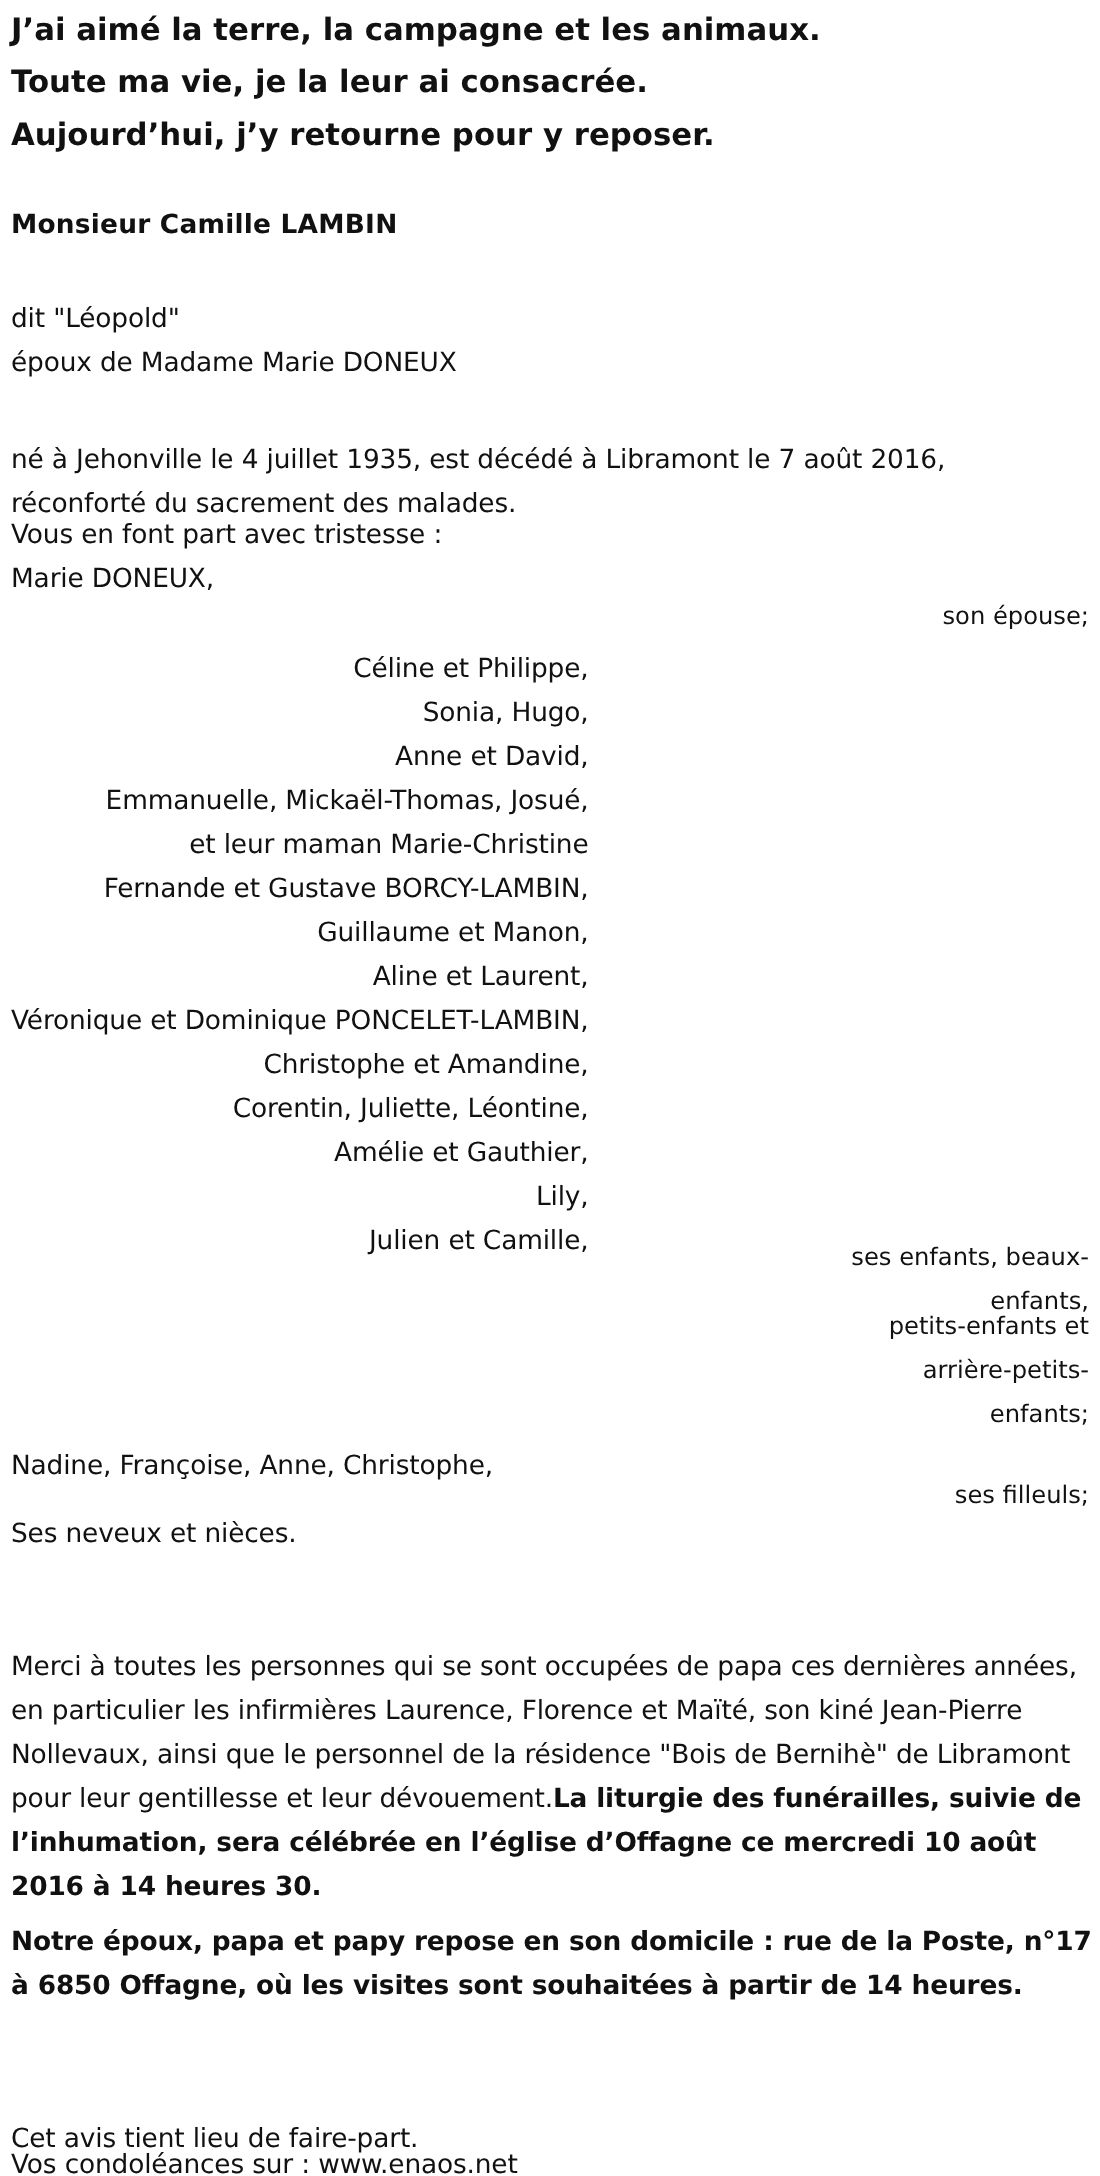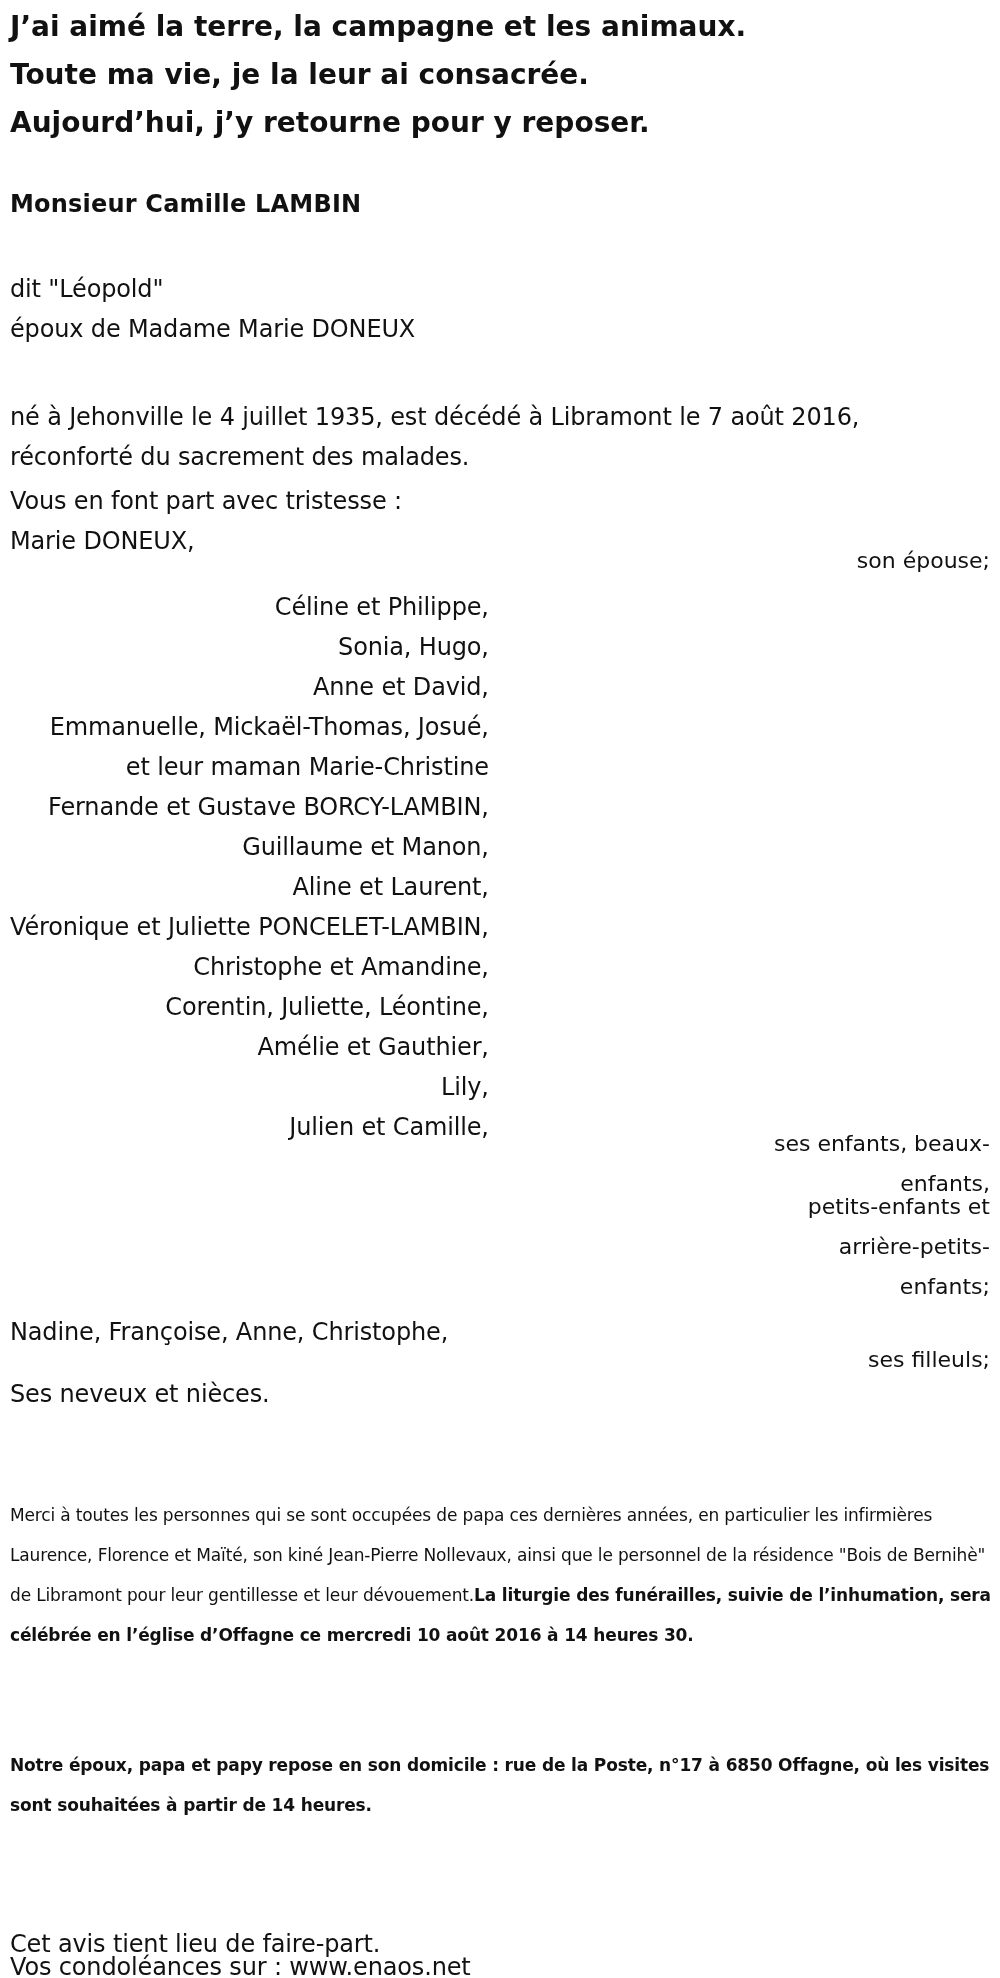--- a/index.html
+++ b/index.html
@@ -42,21 +42,21 @@
       right: 10px;
       font-size: 22px;
       line-height: 40px;
       text-align: right;
       white-space: nowrap;
     }
     .para {
       position: absolute;
       left: 10px;
       width: 985px;
-      font-size: 17px;
+      font-size: 24px;
       line-height: 40px;
       letter-spacing: -0.15px;
     }
     .cross { font-weight: bold; }
   </style>
 </head>
 <body>
 
 <div class="abs poem" style="top:3px;">
   <div>J’ai aimé la terre, la campagne et les animaux.</div>
@@ -69,36 +69,36 @@
 <div class="abs body" style="top:269px;">
   <div class="line">dit "Léopold"</div>
   <div class="line">époux de Madame Marie DONEUX</div>
 </div>
 
 <div class="abs body" style="top:397px;">
   <div class="line">né à Jehonville le 4 juillet 1935, est décédé à Libramont le 7 août 2016,</div>
   <div class="line">réconforté du sacrement des malades.</div>
 </div>
 
-<div class="abs body" style="top:481px;">
+<div class="abs body" style="top:466px;">
   <div class="line">Vous en font part avec tristesse :</div>
   <div class="line">Marie DONEUX,</div>
 </div>
 <div class="right-label" style="top:541px;">son épouse;</div>
 
 <div class="abs body" style="top:587px;text-align:right;">
   <div class="line">Céline et Philippe,</div>
   <div class="line">Sonia, Hugo,</div>
   <div class="line">Anne et David,</div>
   <div class="line">Emmanuelle, Mickaël-Thomas, Josué,</div>
   <div class="line">et leur maman Marie-Christine</div>
   <div class="line">Fernande et Gustave BORCY-LAMBIN,</div>
   <div class="line">Guillaume et Manon,</div>
   <div class="line">Aline et Laurent,</div>
-  <div class="line">Véronique et Juliette PONCELET-LAMBIN,</div>
+  <div class="line">Véronique et Dominique PONCELET-LAMBIN,</div>
   <div class="line">Christophe et Amandine,</div>
   <div class="line">Corentin, Juliette, Léontine,</div>
   <div class="line">Amélie et Gauthier,</div>
   <div class="line">Lily,</div>
   <div class="line">Julien et Camille,</div>
 </div>
 
 <div class="right-label" style="top:1124px;">
   <div>ses enfants, beaux-</div>
   <div>enfants,</div>

